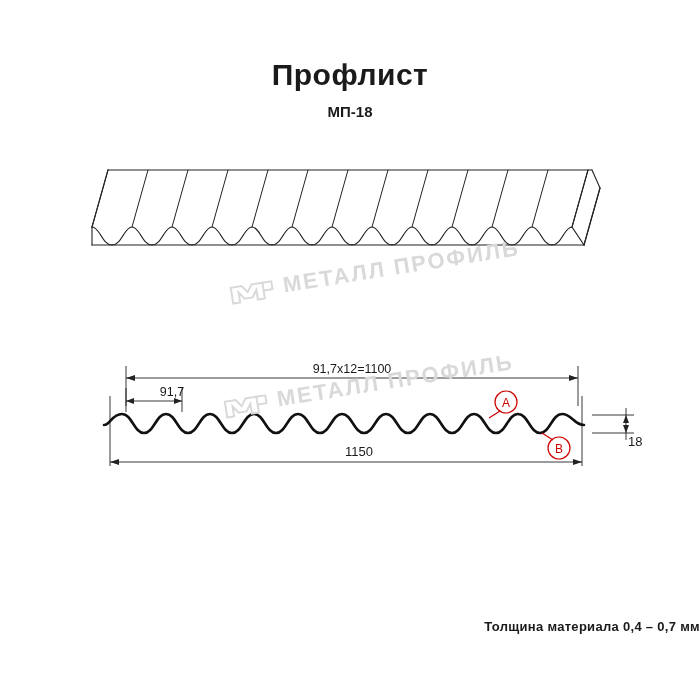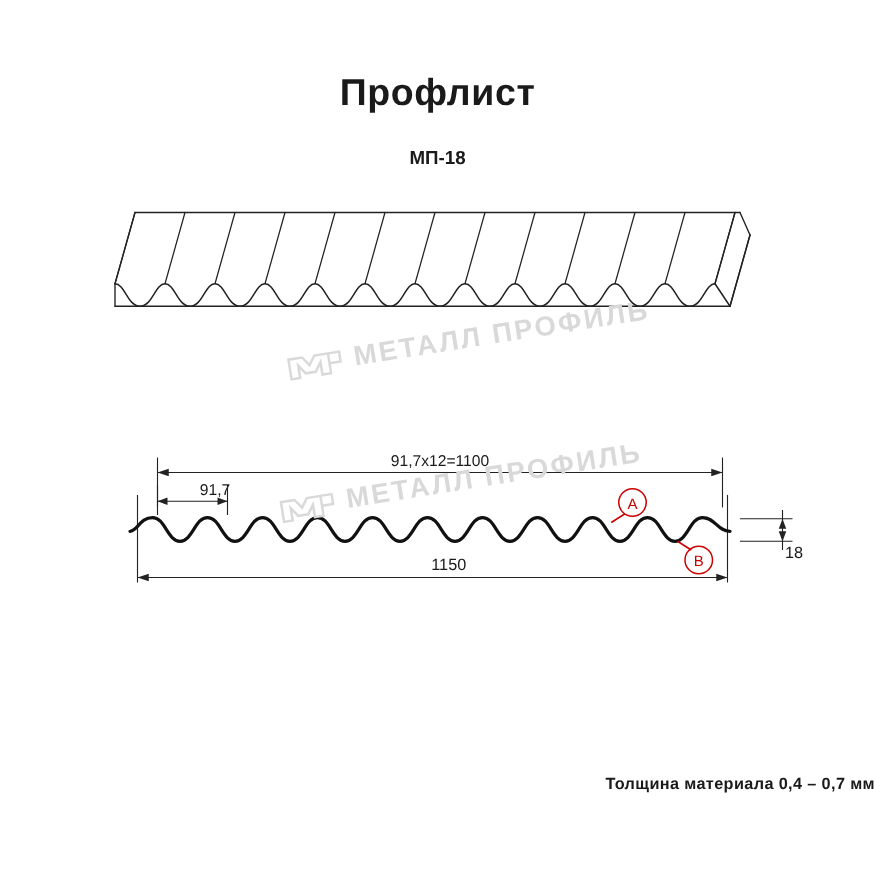--- a/index.html
+++ b/index.html
@@ -31,21 +31,20 @@
     letter-spacing: 0.5px;
   }
   .subtitle {
     position: absolute;
     top: 103px;
     left: 0;
     width: 700px;
     text-align: center;
     font-size: 15px;
     font-weight: bold;
-    margin-top: 15px;
   }
   .footnote {
     position: absolute;
     top: 619px;
     left: 0;
     width: 700px;
     text-align: right;
     font-size: 13px;
     font-weight: bold;
     letter-spacing: 0.3px;

